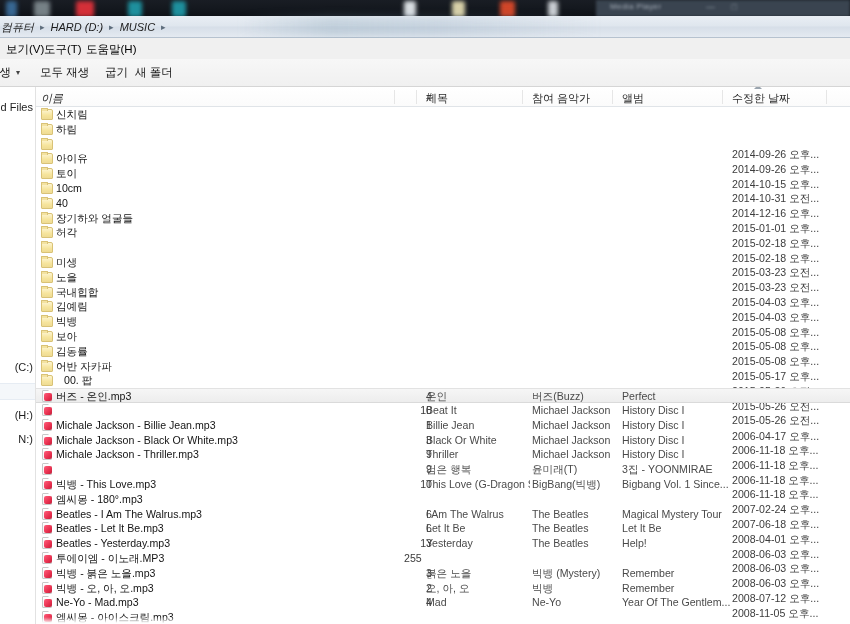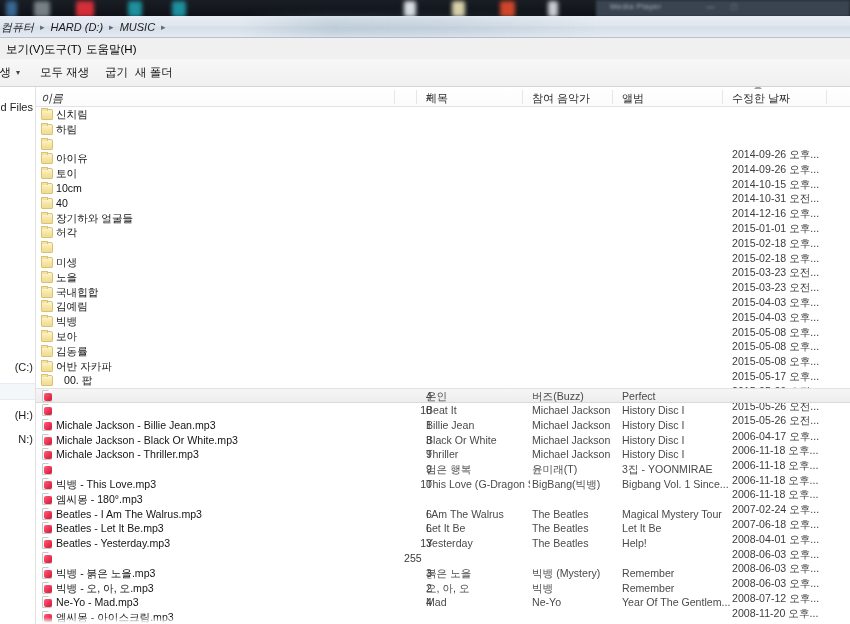--- a/index.html
+++ b/index.html
@@ -418,20 +418,21 @@
             <div class="ic ic-folder"></div>
             <div class="cell name" style="left: 20px; width: 358px; margin-left: 8px;">00. 팝</div>
             <div class="cell num" style="left: 368px; width: 28px; text-align: right;"></div>
             <div class="cell dim" style="left: 390px; width: 104px;"></div>
             <div class="cell dim" style="left: 496px; width: 88px;"></div>
             <div class="cell dim" style="left: 586px; width: 108px;"></div>
             <div class="cell date" style="left: 696px; width: 100px;">2015-05-26 오전...</div>
           </div>
           <div class="row selected">
             <div class="ic ic-mp3"></div>
+            <div class="cell name" style="left: 20px; width: 358px;">버즈 - 온인.mp3</div>
             <div class="cell num" style="left: 368px; width: 28px; text-align: right;">4</div>
             <div class="cell dim" style="left: 390px; width: 104px;">온인</div>
             <div class="cell dim" style="left: 496px; width: 88px;">버즈(Buzz)</div>
             <div class="cell dim" style="left: 586px; width: 108px;">Perfect</div>
             <div class="cell date" style="left: 696px; width: 100px;">2006-04-17 오후...</div>
           </div>
           <div class="row">
             <div class="ic ic-mp3"></div>
             <div class="cell num" style="left: 368px; width: 28px; text-align: right;">10</div>
             <div class="cell dim" style="left: 390px; width: 104px;">Beat It</div>
@@ -514,34 +515,35 @@
             <div class="ic ic-mp3"></div>
             <div class="cell name" style="left: 20px; width: 358px;">Beatles - Yesterday.mp3</div>
             <div class="cell num" style="left: 368px; width: 28px; text-align: right;">13</div>
             <div class="cell dim" style="left: 390px; width: 104px;">Yesterday</div>
             <div class="cell dim" style="left: 496px; width: 88px;">The Beatles</div>
             <div class="cell dim" style="left: 586px; width: 108px;">Help!</div>
             <div class="cell date" style="left: 696px; width: 100px;">2008-06-03 오후...</div>
           </div>
           <div class="row">
             <div class="ic ic-mp3"></div>
+            <div class="cell name" style="left: 20px; width: 358px;">투에이엠 - 이노래.MP3</div>
             <div class="cell num" style="left: 368px; width: 28px; text-align: left;">255</div>
             <div class="cell dim" style="left: 390px; width: 104px;"></div>
             <div class="cell dim" style="left: 496px; width: 88px;"></div>
             <div class="cell dim" style="left: 586px; width: 108px;"></div>
             <div class="cell date" style="left: 696px; width: 100px;">2008-07-12 오후...</div>
           </div>
           <div class="row">
             <div class="ic ic-mp3"></div>
             <div class="cell name" style="left: 20px; width: 358px;">빅뱅 - 붉은 노을.mp3</div>
             <div class="cell num" style="left: 368px; width: 28px; text-align: right;">3</div>
             <div class="cell dim" style="left: 390px; width: 104px;">붉은 노을</div>
             <div class="cell dim" style="left: 496px; width: 88px;">빅뱅 (Mystery)</div>
             <div class="cell dim" style="left: 586px; width: 108px;">Remember</div>
-            <div class="cell date" style="left: 696px; width: 100px;">2008-11-20 오후...</div>
+            <div class="cell date" style="left: 696px; width: 100px;">2008-11-05 오후...</div>
           </div>
           <div class="row">
             <div class="ic ic-mp3"></div>
             <div class="cell name" style="left: 20px; width: 358px;">빅뱅 - 오, 아, 오.mp3</div>
             <div class="cell num" style="left: 368px; width: 28px; text-align: right;">2</div>
             <div class="cell dim" style="left: 390px; width: 104px;">오, 아, 오</div>
             <div class="cell dim" style="left: 496px; width: 88px;">빅뱅</div>
             <div class="cell dim" style="left: 586px; width: 108px;">Remember</div>
             <div class="cell date" style="left: 696px; width: 100px;">2008-12-29 오후...</div>
           </div>

